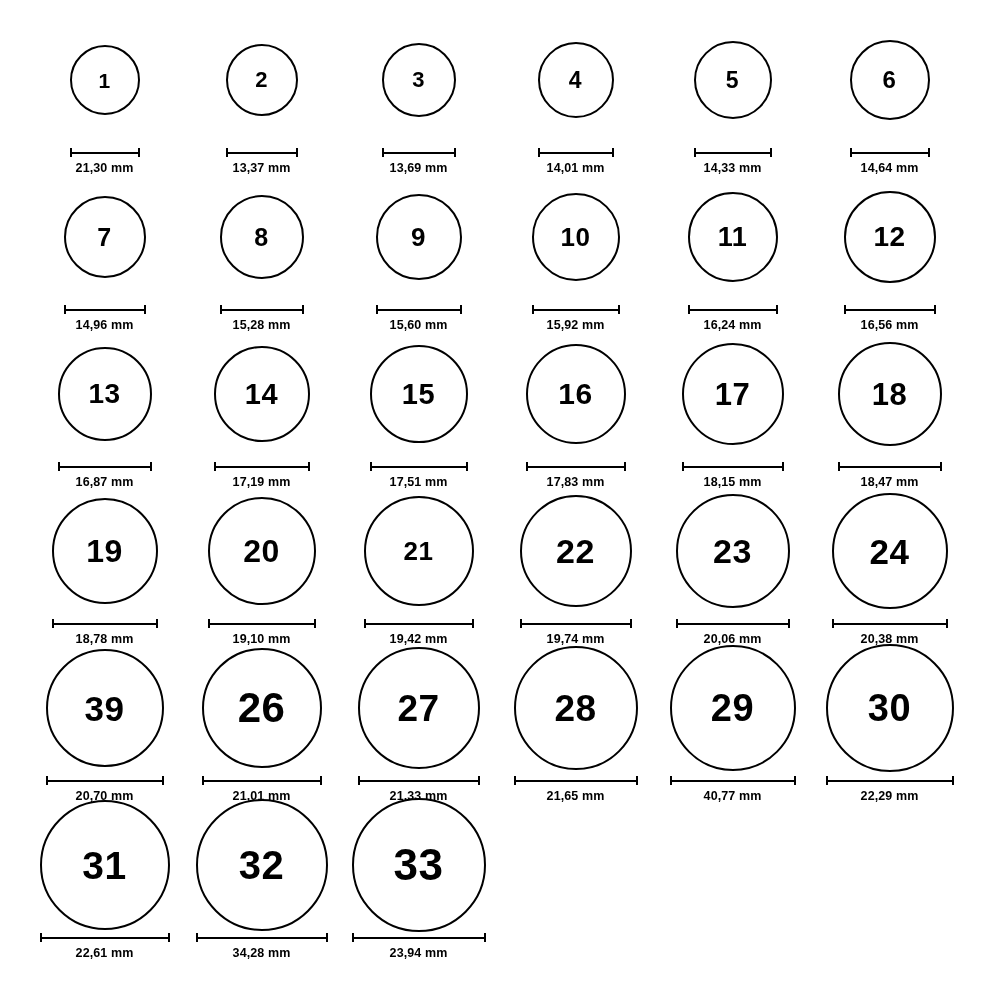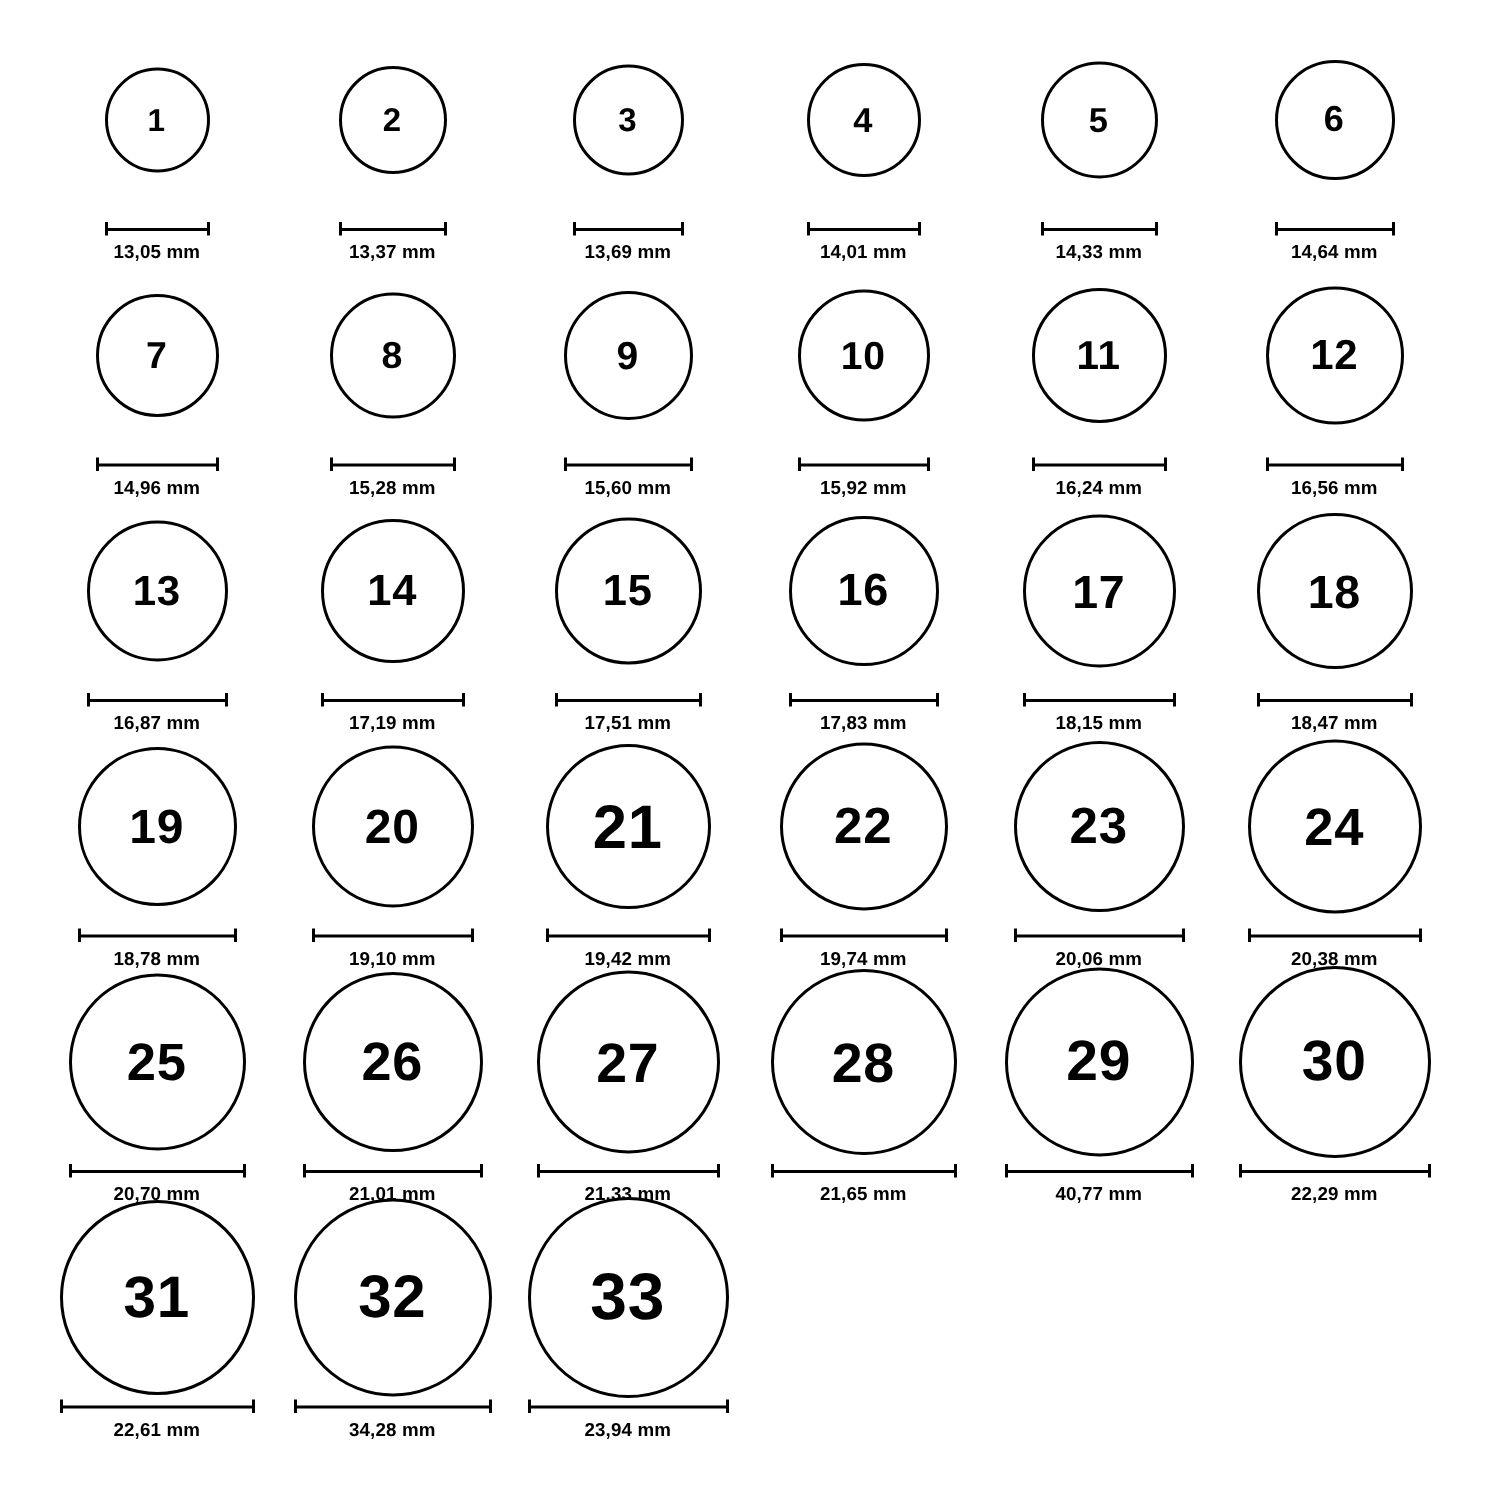--- a/index.html
+++ b/index.html
@@ -96,21 +96,21 @@
         <div class="ring-wrap" style="height: 124px;">
           <div class="ring" style="width: 70px; height: 70px;">
             <span class="ring-number" style="font-size: 21px;">1</span>
           </div>
         </div>
         <div class="measure" style="width: 70px;">
           <div class="bar"></div>
           <div class="tick left"></div>
           <div class="tick right"></div>
         </div>
-        <div class="mm">13,05 mm</div>
+        <div class="mm">21,30 mm</div>
       </div>
       <div class="cell">
         <div class="ring-wrap" style="height: 124px;">
           <div class="ring" style="width: 72px; height: 72px;">
             <span class="ring-number" style="font-size: 22px;">2</span>
           </div>
         </div>
         <div class="measure" style="width: 72px;">
           <div class="bar"></div>
           <div class="tick left"></div>
@@ -354,21 +354,21 @@
         <div class="measure" style="width: 108px;">
           <div class="bar"></div>
           <div class="tick left"></div>
           <div class="tick right"></div>
         </div>
         <div class="mm">19,10 mm</div>
       </div>
       <div class="cell">
         <div class="ring-wrap" style="height: 124px;">
           <div class="ring" style="width: 110px; height: 110px;">
-            <span class="ring-number" style="font-size: 41px;">21</span>
+            <span class="ring-number" style="font-size: 26px;">21</span>
           </div>
         </div>
         <div class="measure" style="width: 110px;">
           <div class="bar"></div>
           <div class="tick left"></div>
           <div class="tick right"></div>
         </div>
         <div class="mm">19,42 mm</div>
       </div>
       <div class="cell">
@@ -408,34 +408,34 @@
           <div class="tick left"></div>
           <div class="tick right"></div>
         </div>
         <div class="mm">20,38 mm</div>
       </div>
     </div>
     <div class="row">
       <div class="cell">
         <div class="ring-wrap" style="height: 124px;">
           <div class="ring" style="width: 118px; height: 118px;">
-            <span class="ring-number" style="font-size: 35px;">25</span>
+            <span class="ring-number" style="font-size: 35px;">39</span>
           </div>
         </div>
         <div class="measure" style="width: 118px;">
           <div class="bar"></div>
           <div class="tick left"></div>
           <div class="tick right"></div>
         </div>
         <div class="mm">20,70 mm</div>
       </div>
       <div class="cell">
         <div class="ring-wrap" style="height: 124px;">
           <div class="ring" style="width: 120px; height: 120px;">
-            <span class="ring-number" style="font-size: 36px;">26</span>
+            <span class="ring-number" style="font-size: 42px;">26</span>
           </div>
         </div>
         <div class="measure" style="width: 120px;">
           <div class="bar"></div>
           <div class="tick left"></div>
           <div class="tick right"></div>
         </div>
         <div class="mm">21,01 mm</div>
       </div>
       <div class="cell">

